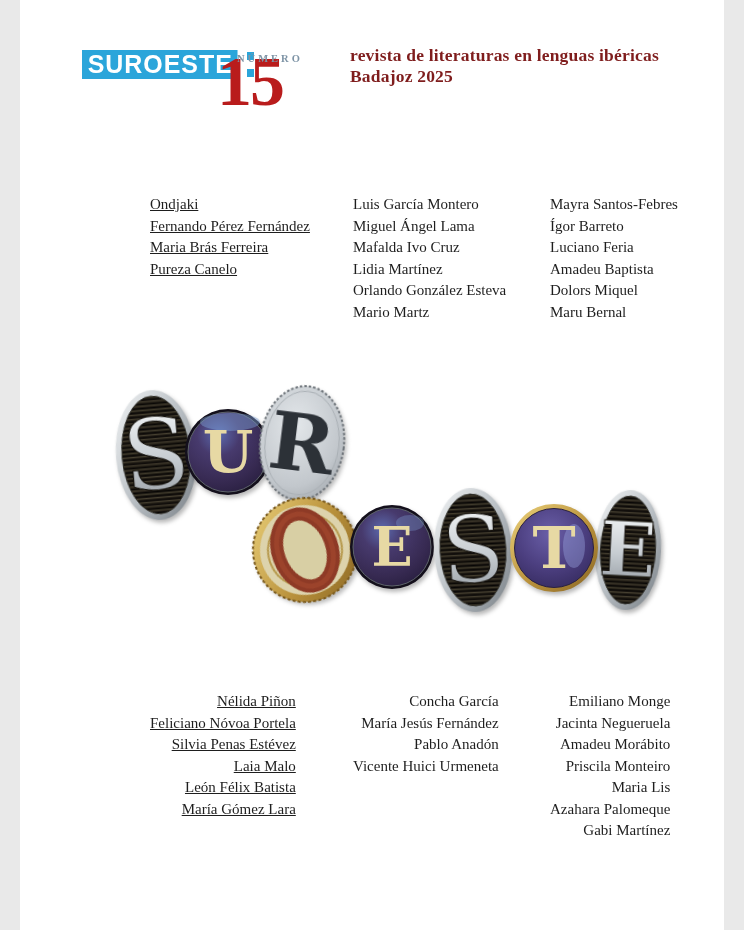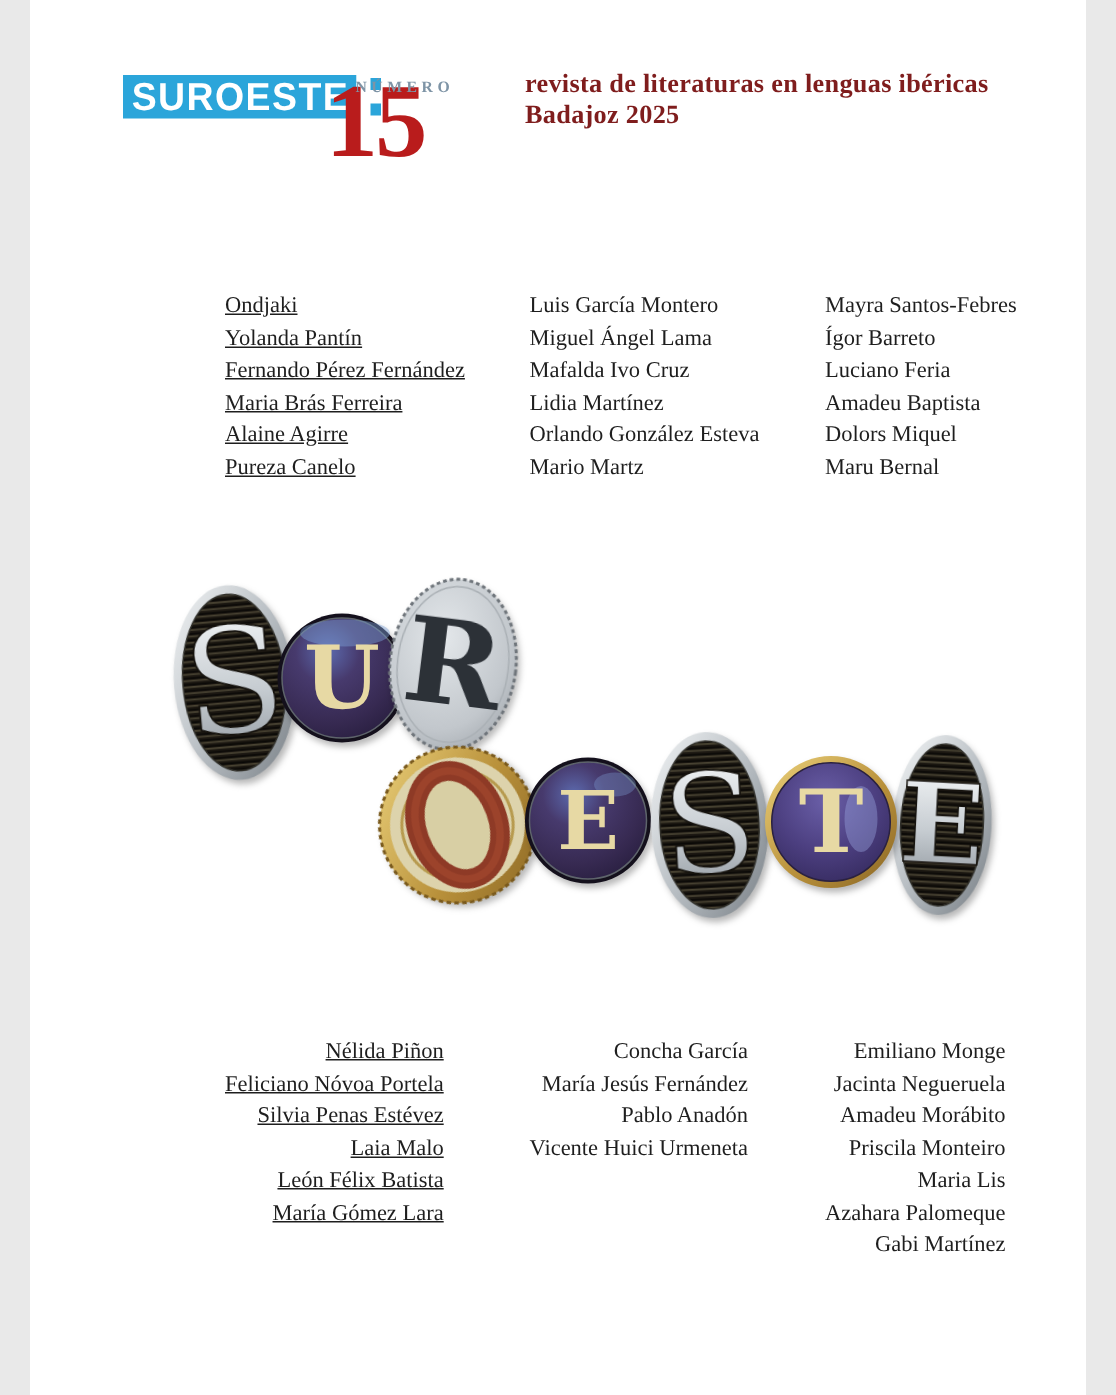--- a/index.html
+++ b/index.html
@@ -52,24 +52,22 @@
   </div>
   <div class="numero-value">15</div>
   <div class="numero-label">NÚMERO</div>
   <div class="tagline">
     <div>revista de literaturas en lenguas ibéricas</div>
     <div>Badajoz 2025</div>
   </div>
 
   <div class="col c1 top-block">
     <div>Ondjaki</div>
-    <div>Yolanda Pantín</div>
     <div>Fernando Pérez Fernández</div>
     <div>Maria Brás Ferreira</div>
-    <div>Alaine Agirre</div>
     <div>Pureza Canelo</div>
   </div>
   <div class="col c2 top-block">
     <div>Luis García Montero</div>
     <div>Miguel Ángel Lama</div>
     <div>Mafalda Ivo Cruz</div>
     <div>Lidia Martínez</div>
     <div>Orlando González Esteva</div>
     <div>Mario Martz</div>
   </div>

